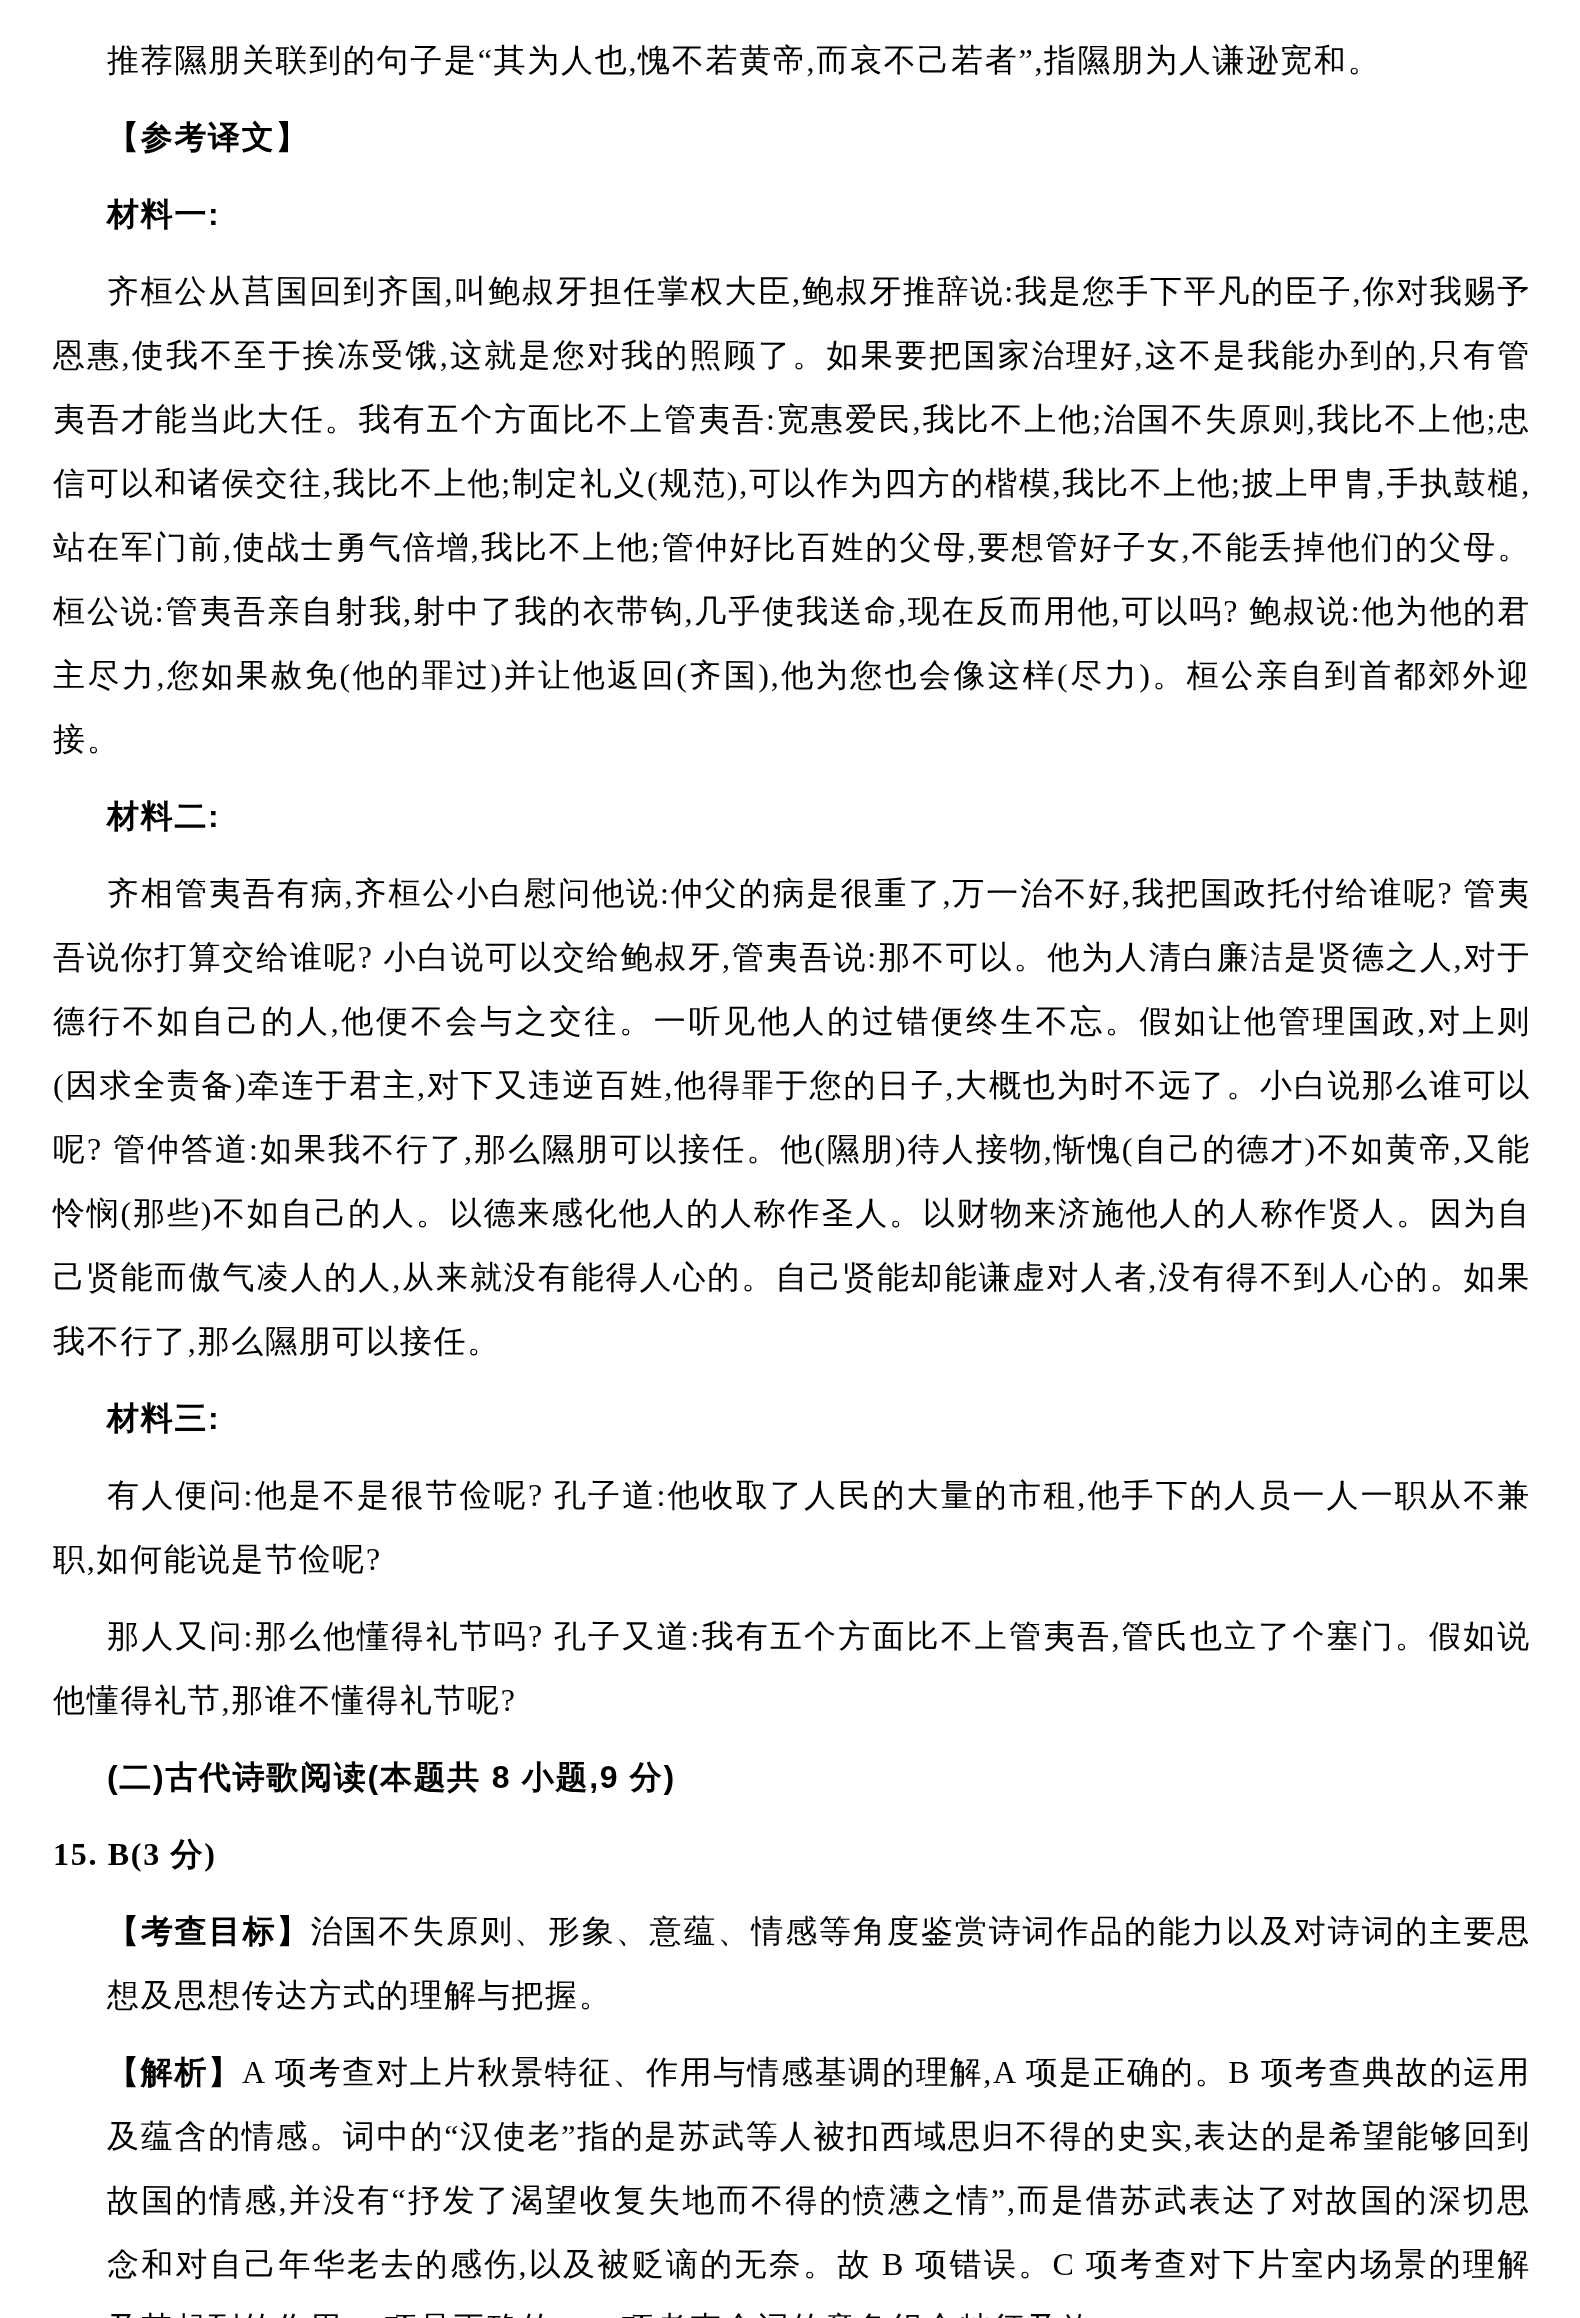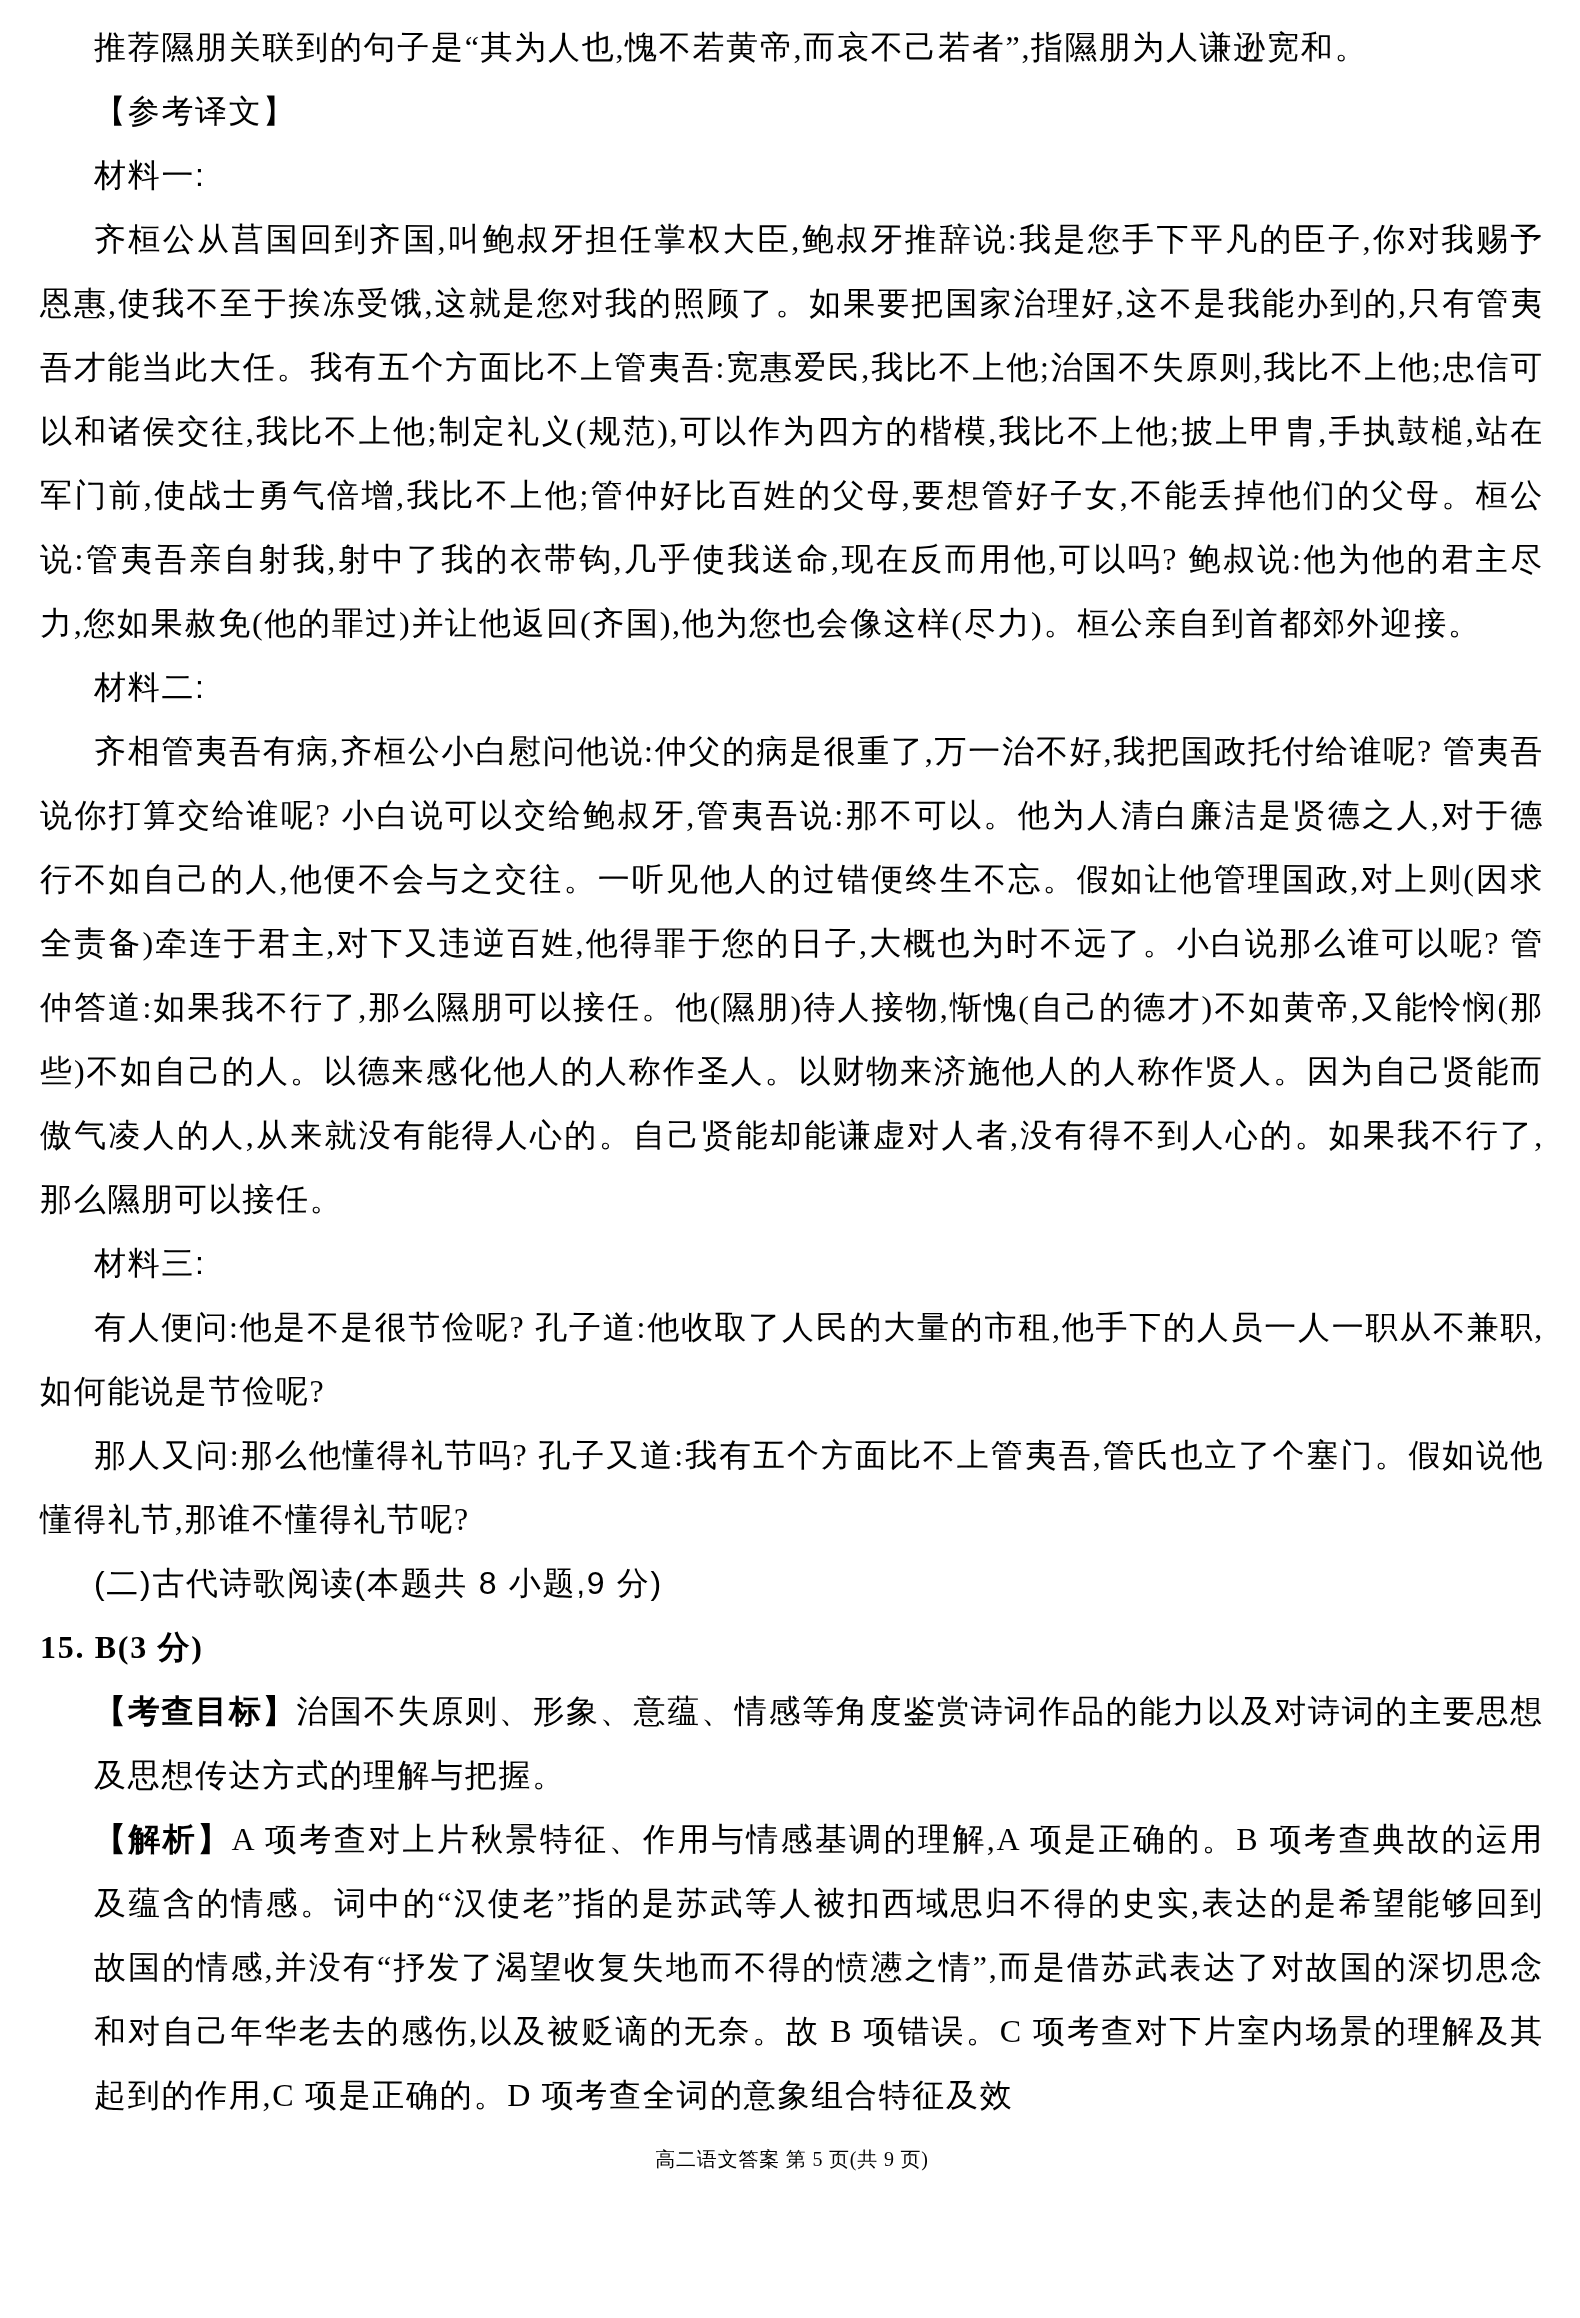--- a/index.html
+++ b/index.html
@@ -11,39 +11,39 @@
     height: 2319px;
     background: #ffffff;
     color: #000000;
     overflow: hidden;
     font-family: "Liberation Serif", "DejaVu Serif", serif;
   }
   .page {
     padding: 15px 37px 0 40px;
   }
   p {
-    margin: 0;
+    margin: 13px;
     font-size: 32px;
     line-height: 64px;
     letter-spacing: 1.7px;
     word-break: break-all;
   }
   .just {
     text-align: justify;
     text-justify: inter-character;
   }
   .ind {
     text-indent: 54px;
   }
   .blk {
     padding-left: 54px;
   }
   .heading {
     text-indent: 54px;
-    font-weight: 400;
+    font-weight: 700;
     font-family: "Liberation Sans", "DejaVu Sans", sans-serif;
   }
   .hei {
     font-weight: 700;
     font-family: "Liberation Sans", "DejaVu Sans", sans-serif;
   }
   .answer-line {
     text-indent: 0;
     font-weight: bold;
   }

